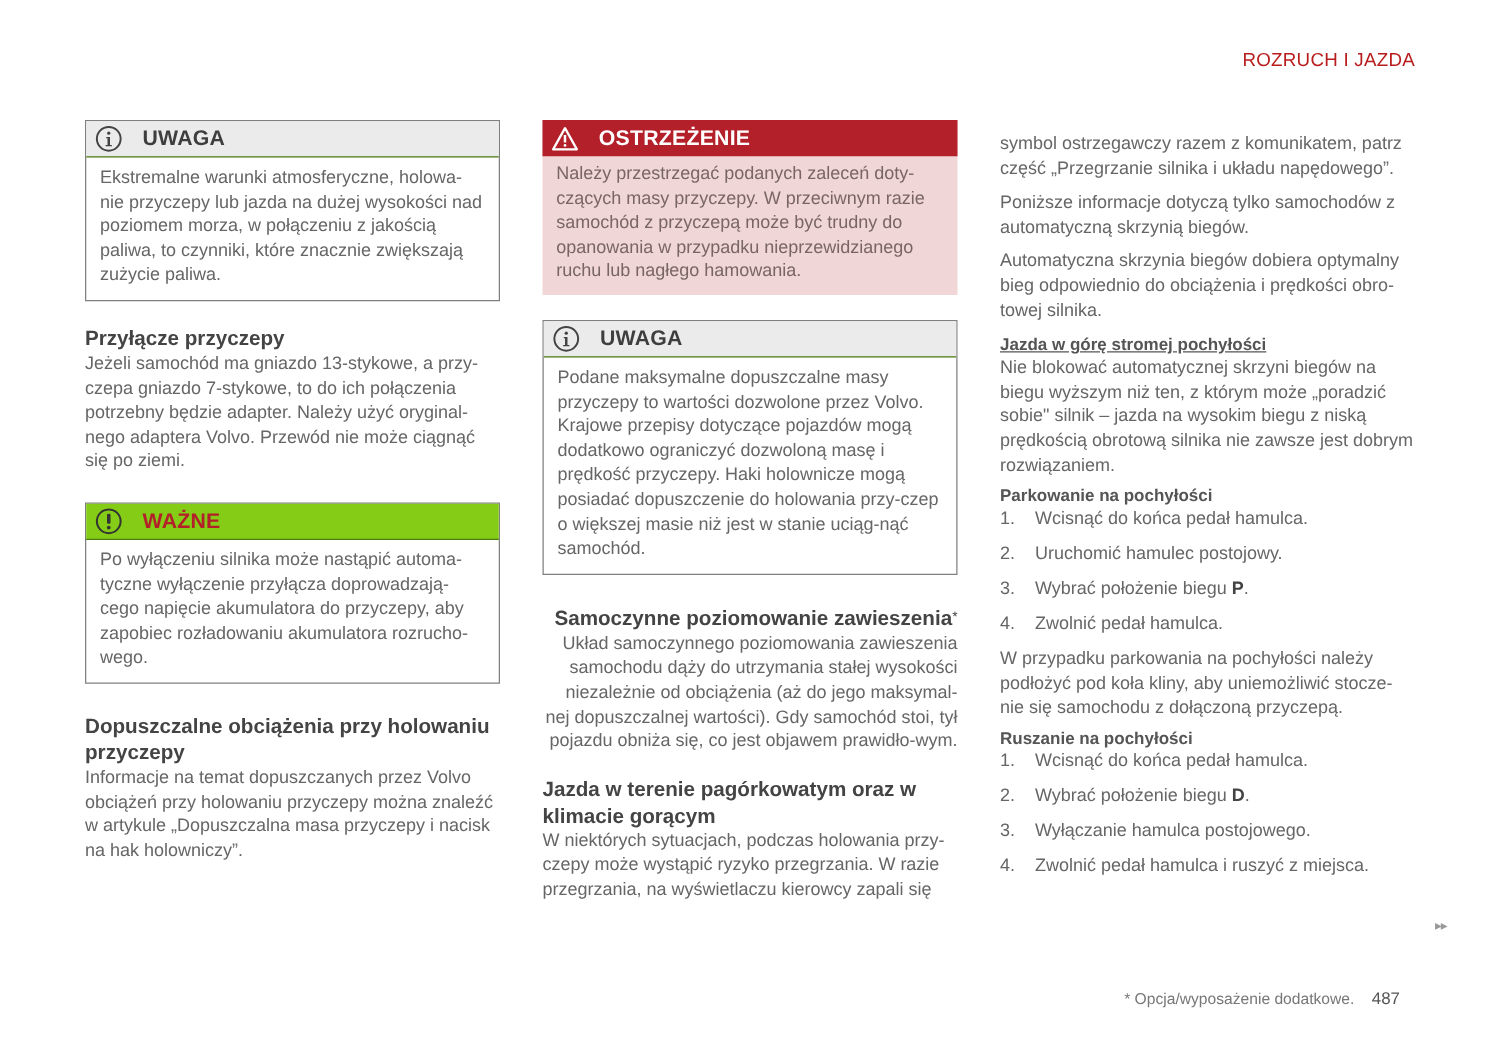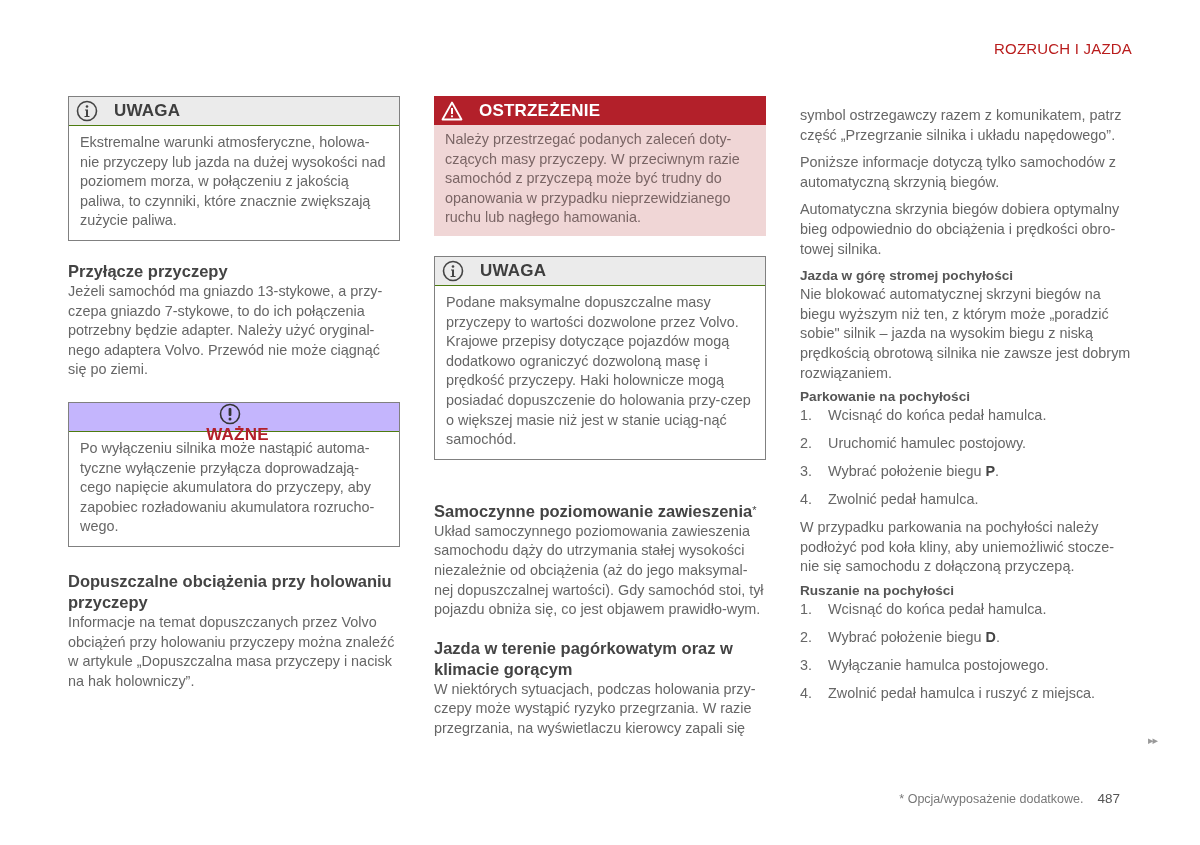--- a/index.html
+++ b/index.html
@@ -15,21 +15,21 @@
 
     .p { font-size: 14.4px; line-height: 19.6px; color: #666; }
     .p + .p { margin-top: 8px; }
 
     .box { border: 1px solid #808080; margin-bottom: 20px; }
     .box-head { height: 29px; display: flex; align-items: center; padding-left: 7px; border-bottom: 1px solid #4d7c0f; background: #ebebeb; }
     .box-head .icon { width: 22px; height: 22px; display: inline-flex; align-items: center; justify-content: center; margin-right: 16px; }
     .box-head .title { font-size: 17px; font-weight: bold; color: #3e3e3e; letter-spacing: 0.2px; }
     .box-body { padding: 7px 12px 9px 11px; font-size: 14.4px; line-height: 19.6px; color: #666; }
 
-    .box.important .box-head { background: #c4b5fd; flex-direction: column; }
+    .box.important .box-head { background: #84cc16; }
     .box.important .title { color: #b3202a; }
 
     .box.warning { border: none; background: #f0d6d6; }
     .box.warning .box-head { background: #b3202a; border-bottom: none; }
     .box.warning .title { color: #ffffff; }
     .box.warning .box-body { color: #7a6565; padding-top: 5px; padding-bottom: 8px; }
 
     .h2 { font-size: 16.5px; font-weight: bold; color: #444; line-height: 21px; }
     .h2 sup { font-size: 11px; font-weight: normal; vertical-align: top; position: relative; top: -1px; }
     .h3 { font-size: 13.6px; font-weight: bold; color: #555; line-height: 18px; margin-top: 6px; }
@@ -113,38 +113,38 @@
             <circle cx="11" cy="11" r="9.5" fill="none" stroke="#444" stroke-width="1.6"></circle>
             <circle cx="11" cy="6.5" r="1.3" fill="#444"></circle>
             <path d="M9 9.5h3v6.5h1.5v1H8.5v-1H10V10.5H9z" fill="#444"></path>
           </svg>
       </span>
       <span class="title">UWAGA</span>
     </div>
     <div class="box-body">Podane maksymalne dopuszczalne masy przyczepy to wartości dozwolone przez Volvo. Krajowe przepisy dotyczące pojazdów mogą dodatkowo ograniczyć dozwoloną masę i prędkość przyczepy. Haki holownicze mogą posiadać dopuszczenie do holowania przy-czep o większej masie niż jest w stanie uciąg-nąć samochód.</div>
   </div>
 
-  <div class="section" style="margin-top:41px;">
+  <div class="section" style="margin-top:25px;text-align:right;">
     <div class="h2"><span>Samoczynne poziomowanie zawieszenia</span><sup>*</sup></div>
     <div class="p">Układ samoczynnego poziomowania zawieszenia samochodu dąży do utrzymania stałej wysokości niezależnie od obciążenia (aż do jego maksymal-nej dopuszczalnej wartości). Gdy samochód stoi, tył pojazdu obniża się, co jest objawem prawidło-wym.</div>
   </div>
 
   <div class="section" style="margin-top:2px;">
     <div class="h2">Jazda w terenie pagórkowatym oraz w klimacie gorącym</div>
     <div class="p">W niektórych sytuacjach, podczas holowania przy-czepy może wystąpić ryzyko przegrzania. W razie przegrzania, na wyświetlaczu kierowcy zapali się</div>
   </div>
 </div>
 
 <div class="col col3">
   <div class="p">symbol ostrzegawczy razem z komunikatem, patrz część „Przegrzanie silnika i układu napędowego”.</div>
   <div class="p">Poniższe informacje dotyczą tylko samochodów z automatyczną skrzynią biegów.</div>
   <div class="p">Automatyczna skrzynia biegów dobiera optymalny bieg odpowiednio do obciążenia i prędkości obro-towej silnika.</div>
 
   <div>
-    <div class="h3" style="margin-top:8px;">Jazda w górę stromej pochyłości</div>
+    <div class="h3" style="margin-top:8px;text-decoration:underline;">Jazda w górę stromej pochyłości</div>
     <div class="p">Nie blokować automatycznej skrzyni biegów na biegu wyższym niż ten, z którym może „poradzić sobie" silnik – jazda na wysokim biegu z niską prędkością obrotową silnika nie zawsze jest dobrym rozwiązaniem.</div>
   </div>
 
   <div>
     <div class="h3" style="margin-top:5px;">Parkowanie na pochyłości</div>
     <ol class="steps">
       <li>
           <span class="num">1.</span>
           <span>Wcisnąć do końca pedał hamulca.</span>
         </li>

